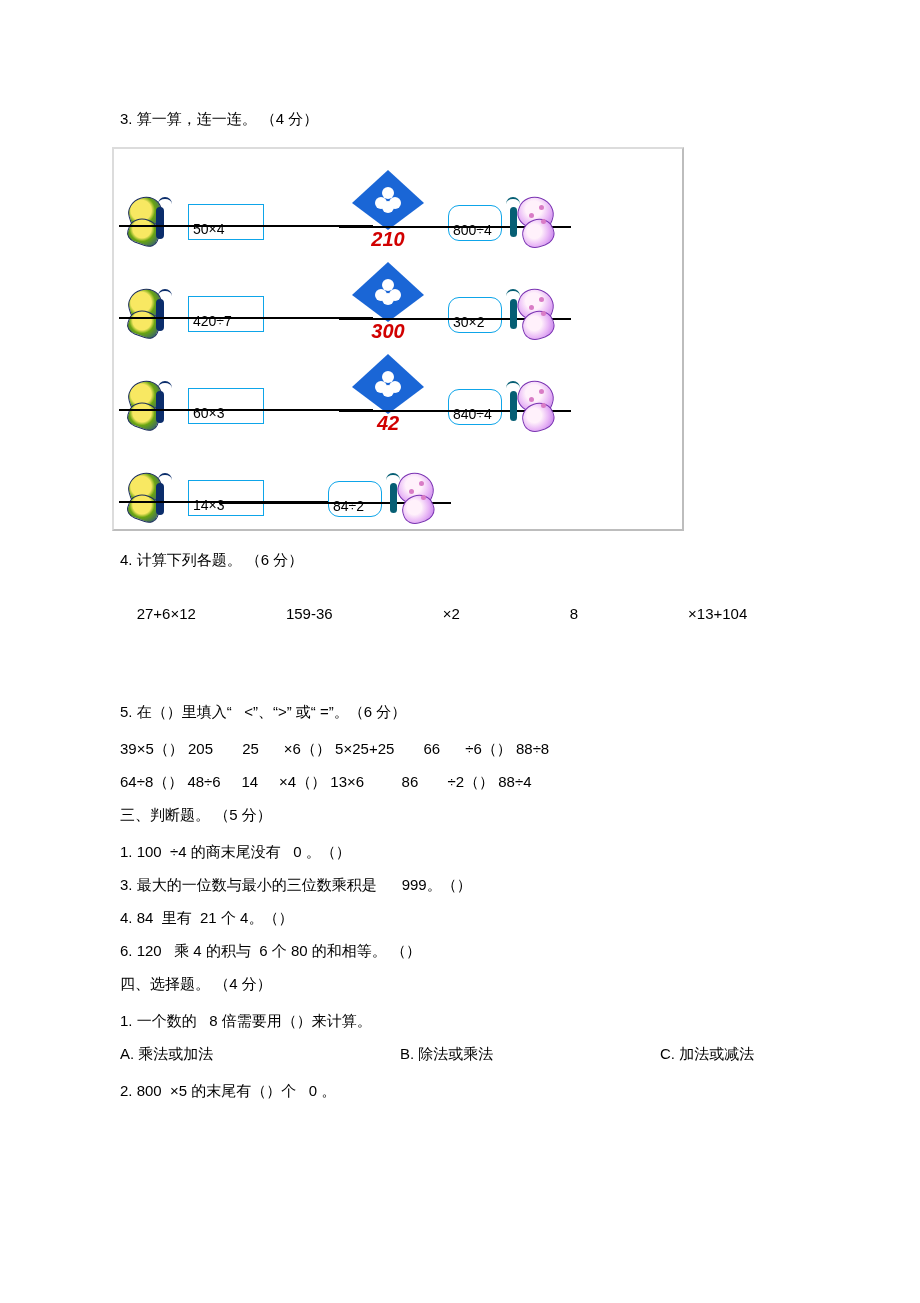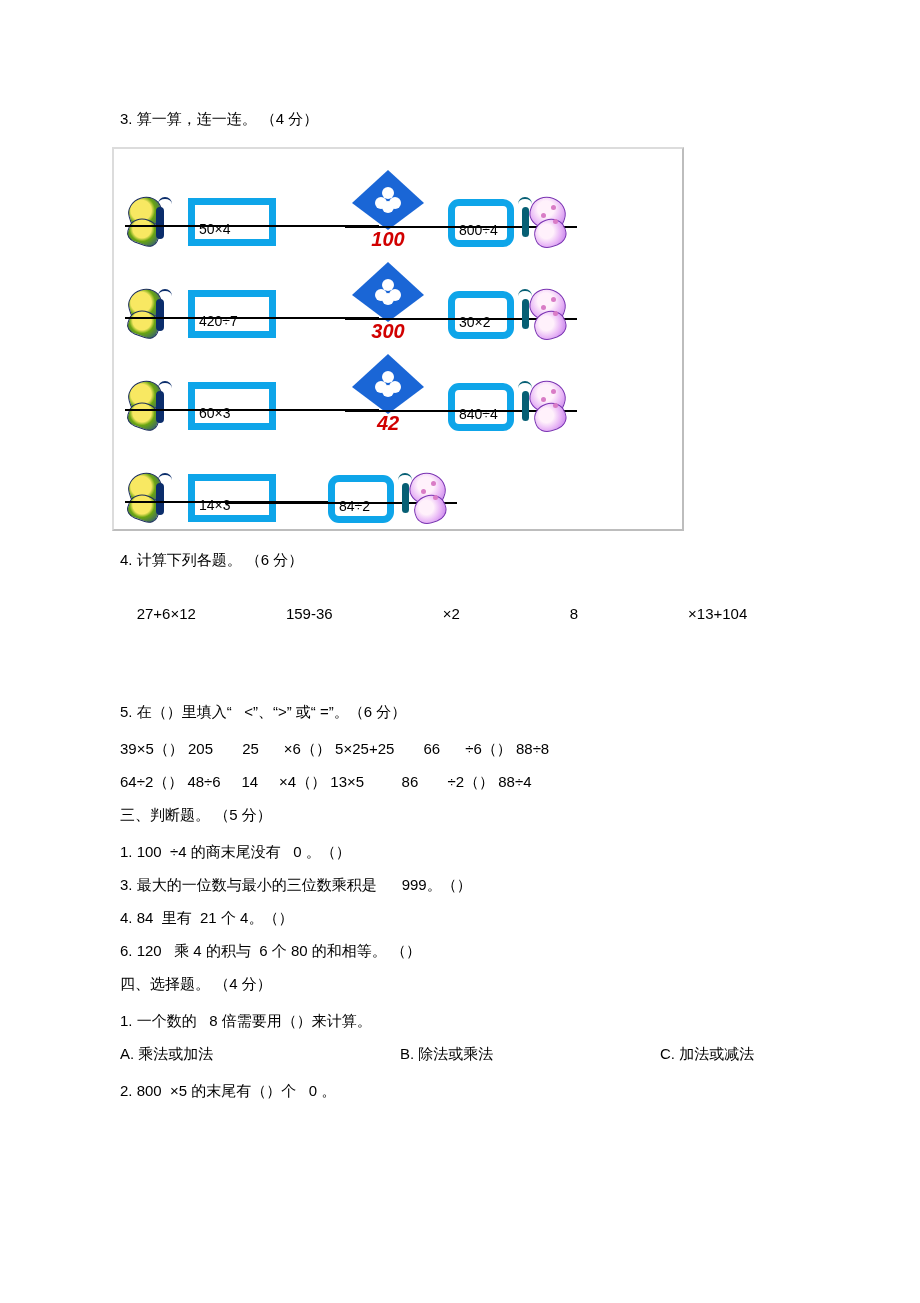--- a/index.html
+++ b/index.html
@@ -20,21 +20,21 @@
   .bfly .w1,.bfly .w2{position:absolute;width:32px;height:28px;border-radius:60% 60% 40% 40%;
        background:radial-gradient(circle at 40% 40%,#f8e862 0 40%,#6aa512 55%,#264b8d 100%);
        border:1px solid #1d2e5d;}
   .bfly .w1{left:0;top:4px;transform:rotate(-18deg);}
   .bfly .w2{left:0;top:26px;transform:rotate(20deg);width:30px;height:24px;}
   .bfly .body{position:absolute;left:28px;top:14px;width:8px;height:32px;border-radius:4px;
        background:#0b2d6b;}
   .bfly .ant{position:absolute;left:30px;top:4px;width:14px;height:12px;border-top:2px solid #0b2d6b;
        border-radius:50%;}
   
-  .lbox{height:32px;min-width:66px;border:7px solid #0ea5e9;background:#fff;position:relative;
+  .lbox{height:32px;min-width:66px;border:1px solid #0ea5e9;background:#fff;position:relative;
         display:flex;align-items:flex-end;justify-content:flex-start;padding:0 4px 2px 4px;
         font-size:14px;}
   .lbox.long{min-width:44px;border-radius:11px;}
   .lrule{position:absolute;left:-36px;right:-36px;top:60%;border-top:2px solid #000;}
   .colL .lbox{margin-left:-4px;}
   .colL .lrule{left:-70px;right:-110px;}
   .colR .lbox{margin-right:-4px;}
   .colR .lrule{left:-110px;right:-70px;}
   
   .kite{width:72px;height:60px;background:#1a66d6;position:relative;margin-bottom:2px;
@@ -89,21 +89,21 @@
       </div>
       <div class="colM">
         <div class="kite">
             <div class="clover">
               <i></i>
               <i></i>
               <i></i>
               <i></i>
             </div>
           </div>
-        <div class="knum">100</div>
+        <div class="knum">210</div>
       </div>
       <div class="colR">
         <div class="lbox long">
             <div class="lrule"></div>
             <span>800÷4</span>
           </div>
         <div class="bfly2">
             <div class="w1"></div>
             <div class="w2"></div>
             <div class="body"></div>
@@ -230,21 +230,21 @@
 
   <p class="line">4. 计算下列各题。 （6 分）</p>
   <p class="q4row">
     <span class="gap" style="width:0"></span><span>27+6×12</span><span class="gap" style="width:90px"></span><span>159-36</span><span class="gap" style="width:110px"></span><span>×2</span><span class="gap" style="width:110px"></span><span>8</span><span class="gap" style="width:110px"></span><span>×13+104</span>
   </p>
 
   <div class="qspacer"></div>
 
   <p class="line">5. 在（）里填入“   &lt;”、“&gt;” 或“ =”。（6 分）</p>
   <p class="subline">39×5（） 205       25      ×6（） 5×25+25       66      ÷6（） 88÷8</p>
-  <p class="subline">64÷2（） 48÷6     14     ×4（） 13×5         86       ÷2（） 88÷4</p>
+  <p class="subline">64÷8（） 48÷6     14     ×4（） 13×6         86       ÷2（） 88÷4</p>
 
   <div class="section">
     <p class="line">三、判断题。 （5 分）</p>
     <p class="subline">1. 100  ÷4 的商末尾没有   0 。（）</p>
     <p class="subline">3. 最大的一位数与最小的三位数乘积是      999。（）</p>
     <p class="subline">4. 84  里有  21 个 4。（）</p>
     <p class="subline">6. 120   乘 4 的积与  6 个 80 的和相等。 （）</p>
   </div>
 
   <div class="section">

